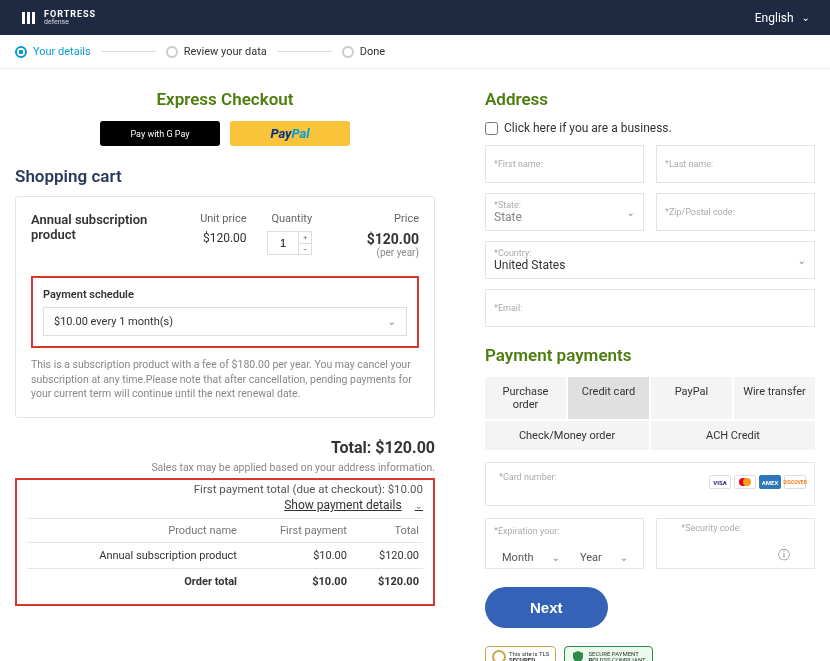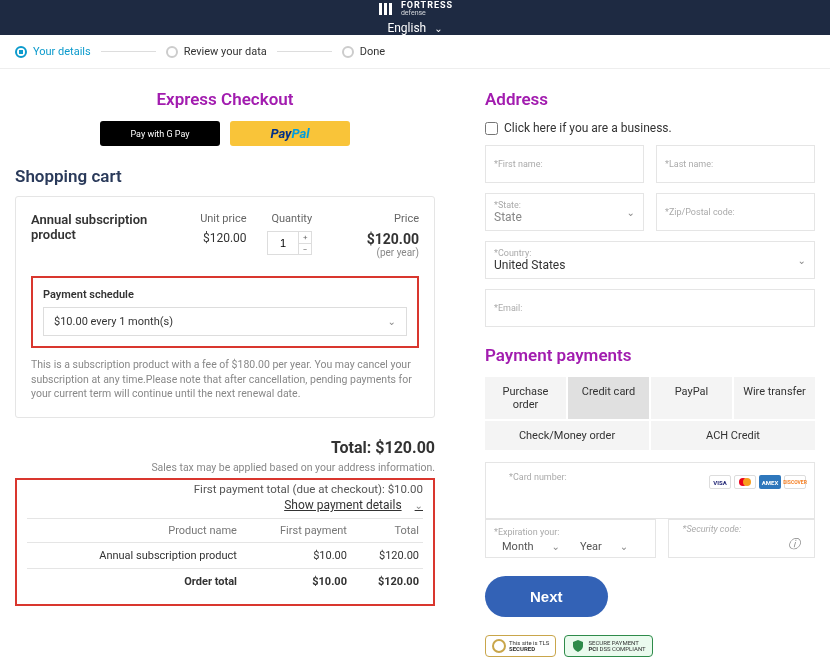--- a/index.html
+++ b/index.html
@@ -1,33 +1,33 @@
 <!DOCTYPE html>
 <html><head>
 <meta charset="utf-8">
 <style>
 * { box-sizing: border-box; margin: 0; padding: 0; }
 body { font-family: -apple-system, BlinkMacSystemFont, "Segoe UI", Roboto, Arial, sans-serif; font-size: 12px; color: #333; background: #fff; width: 830px; }
-header { background: #1e2a42; color: #fff; height: 35px; display: flex; align-items: center; justify-content: space-between; padding: 0 20px; flex-direction: column; }
+header { background: #1e2a42; color: #fff; height: 35px; display: flex; align-items: center; justify-content: space-between; padding: 0 20px; }
 .logo { display: flex; align-items: center; gap: 6px; }
 .logo-icon { display: inline-flex; }
 .logo-text { display: flex; flex-direction: column; line-height: 1; }
 .logo-text .t1 { font-size: 9px; font-weight: 700; letter-spacing: 1px; }
 .logo-text .t2 { font-size: 7px; opacity: 0.8; }
 .lang { display: flex; align-items: center; gap: 8px; font-size: 12px; cursor: pointer; }
 .steps { display: flex; align-items: center; padding: 10px 15px; border-bottom: 1px solid #eee; font-size: 11px; }
 .step { display: flex; align-items: center; gap: 6px; }
 .step-circle { width: 12px; height: 12px; border-radius: 50%; border: 2px solid #ccc; }
 .step.active .step-circle { border-color: #0b9acc; background: radial-gradient(circle, #0b9acc 40%, #fff 45%); }
 .step.active { color: #0b9acc; }
 .step-line { flex: 0 0 55px; height: 1px; background: #ddd; margin: 0 10px; }
 .container { display: flex; padding: 20px 15px; gap: 40px; }
 .left { flex: 0 0 420px; }
 .right { flex: 1; padding-left: 10px; }
-h2 { font-size: 17px; font-weight: 600; color: #a21caf; margin-bottom: 12px; }
+h2 { font-size: 17px; font-weight: 600; color: #4d7c0f; margin-bottom: 12px; }
 .express { text-align: center; }
 .express h2 { text-align: center; }
 .exp-buttons { display: flex; gap: 10px; justify-content: center; margin-bottom: 20px; }
 .btn-gpay { background: #000; color: #fff; width: 120px; height: 25px; display: flex; align-items: center; justify-content: center; font-size: 9px; border-radius: 3px; cursor: pointer; }
 .btn-paypal { background: #f9c439; width: 120px; height: 25px; display: flex; align-items: center; justify-content: center; border-radius: 3px; cursor: pointer; font-weight: 700; font-style: italic; font-size: 13px; }
 .btn-paypal .pp1 { color: #003087; }
 .btn-paypal .pp2 { color: #009cde; }
 .cart-head { font-size: 17px; font-weight: 600; color: #2a3a5a; margin: 10px 0; }
 .cart { border: 1px solid #e5e5e5; padding: 15px; border-radius: 3px; }
 .cart-row { display: flex; justify-content: space-between; align-items: flex-start; }
@@ -62,32 +62,32 @@
 .fld { flex: 1; border: 1px solid #e5e5e5; padding: 4px 8px 4px; position: relative; height: 38px; display:flex; flex-direction:column; justify-content:center; }
 .fld .flbl { font-size: 9px; color: #aaa; display: block; }
 .fld .flbl::before { content: "*"; }
 .fld .fval { font-size: 12px; color: #333; }
 .fld.sel { flex-direction: row; justify-content: space-between; align-items: center; }
 .fld.sel .wrap { display:flex; flex-direction:column; }
 .pay-opts { display: grid; grid-template-columns: repeat(4, 1fr); gap: 2px; margin-bottom: 2px; }
 .pay-opt { background: #f4f4f4; text-align: center; padding: 8px 4px; font-size: 11px; cursor: pointer; }
 .pay-opt.active { background: #e0e0e0; }
 .pay-opts2 { display: grid; grid-template-columns: repeat(2, 1fr); gap: 2px; margin-bottom: 12px; }
-.cardnum { border: 1px solid #e5e5e5; padding: 6px 23px; position:relative; height: 57px; }
+.cardnum { border: 1px solid #e5e5e5; padding: 6px 13px; margin-bottom: 12px; position:relative; height: 44px; }
 .cardnum .flbl { font-size: 9px; color: #aaa; }
 .cardnum .flbl::before { content:"*"; }
 .cardnum .logos { position: absolute; right: 8px; top: 12px; display: flex; gap: 3px; }
 .cardlogo { width: 22px; height: 14px; border-radius: 2px; display:flex; align-items:center; justify-content:center; font-size: 6px; font-weight:700; color:#fff; }
 .exp-row { display: flex; gap: 12px; margin-bottom: 18px; }
 .exp-box { flex: 1.3; border: 1px solid #e5e5e5; padding: 4px 8px; }
 .exp-box .flbl { font-size: 9px; color: #aaa; }
 .exp-box .flbl::before { content:"*"; }
-.exp-sels { display: flex; gap: 20px; margin-top: 2px; padding-left: 8px; }
+.exp-sels { display: flex; gap: 20px; margin-top: 14px; padding-left: 8px; }
 .exp-sels .es { display: flex; align-items: center; gap: 18px; font-size: 11px; color: #555; }
-.sec-box { flex: 1; border: 1px solid #e5e5e5; padding: 4px 14px; display:flex; flex-direction:column; justify-content:space-between;font-style:italic;}
+.sec-box { flex: 1; border: 1px solid #e5e5e5; padding: 4px 24px; display:flex; flex-direction:column; justify-content:space-between;}
 .sec-box .flbl { font-size: 9px; color: #aaa; }
 .sec-box .flbl::before { content:"*"; }
 .sec-box .info { font-size: 12px; color:#888; align-self:flex-end; }
 .btn-next { background: #3362b6; color: #fff; border: none; border-radius: 22px; padding: 12px 45px; font-size: 15px; font-weight: 600; cursor: pointer; }
 .badges { display: flex; gap: 8px; margin-top: 18px; }
 .badge { border-radius: 4px; padding: 3px 6px; font-size: 7px; display:flex; align-items:center; gap:3px; }
 .chev { font-size: 10px; color: #888; }
 </style>
 </head>
 <body>

